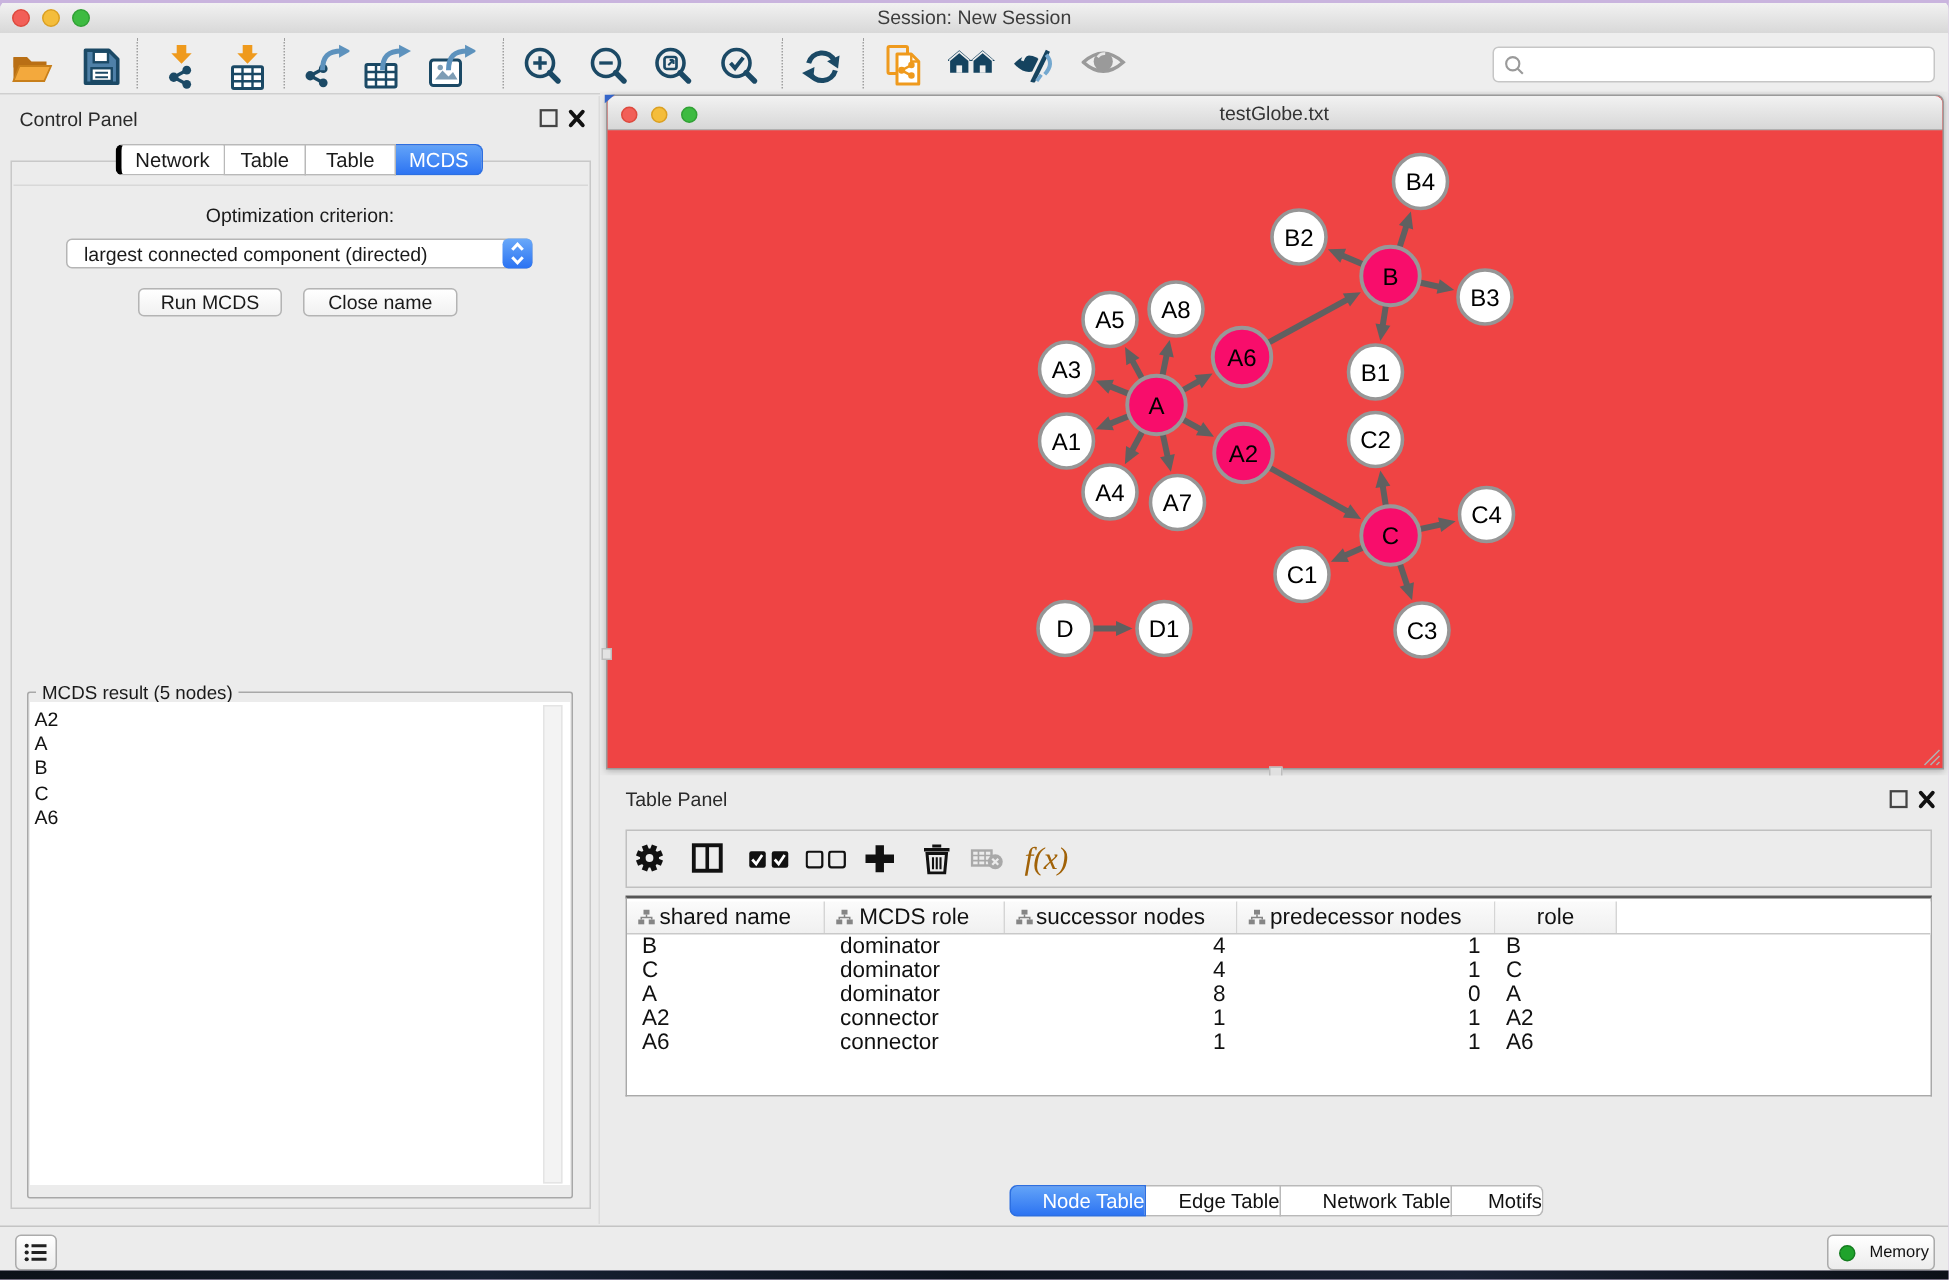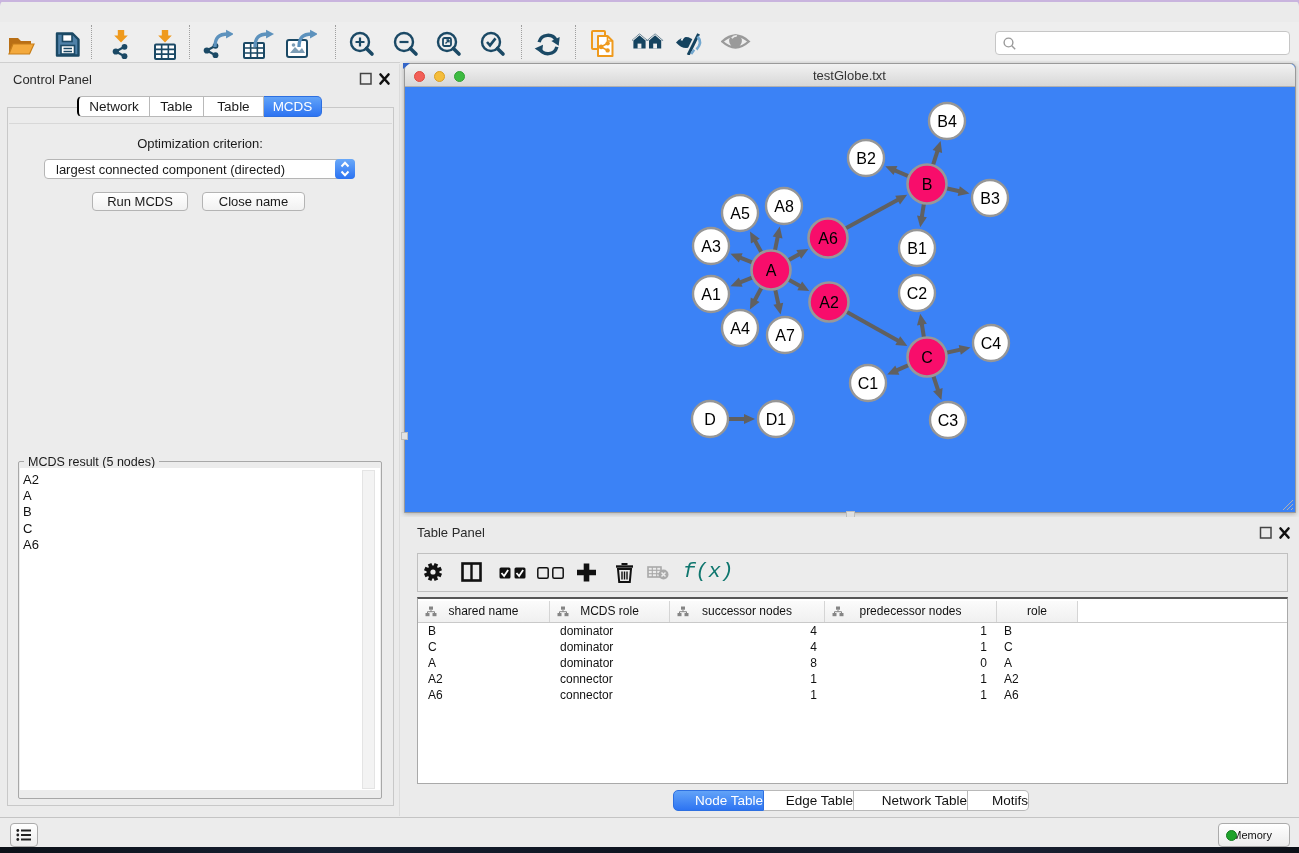--- a/index.html
+++ b/index.html
@@ -7,57 +7,63 @@
 #titlebar{position:absolute;left:0;top:0;width:1299px;height:23px;background:linear-gradient(#f4f4f4,#d8d8d8);border-bottom:1px solid #ababab;border-radius:6px 6px 0 0}
 #titlebar .tl{position:absolute;top:5.5px;width:12px;height:12px;border-radius:50%}
 #title-text{position:absolute;top:3.5px;left:0;width:100%;text-align:center;font-size:13px;color:#3c3c3c}
 #toolbar{position:absolute;left:0;top:22px;width:1299px;height:41px;background:#eeeeee;border-bottom:1px solid #cfcfcf}
 .tdiv{position:absolute;top:3px;height:34px;border-left:1px dotted #9f9f9f}
 #searchbox{position:absolute;left:995px;top:9px;width:295px;height:24px;background:#fff;border:1px solid #c6c6c6;border-radius:4px}
 
 #cp-title{position:absolute;left:13px;top:72px;font-size:13px;color:#2a2a2a}
 #cp-tabs{position:absolute;left:77px;top:96px;height:21px;display:flex;font-size:13.5px;z-index:5}
 .ctab{height:21px;line-height:20px;text-align:center;background:#fff;border:1px solid #b9b9b9;border-left:none;color:#1a1a1a}
-.ctab:first-child{border-left:2px solid #000000;border-radius:5px 0 0 5px}
+.ctab:first-child{border-left:4px solid #000000;border-radius:5px 0 0 5px}
 .ctab.sel{background:linear-gradient(#62a3f8,#2d74f2);color:#fff;border-color:#2d6fe0;border-radius:0 5px 5px 0}
 #cp-pane{position:absolute;left:7px;top:107px;width:387px;height:699px;background:#ececec;border:1px solid #c8c8c8}
 #opt-label{position:absolute;left:0;top:136px;width:400px;text-align:center;font-size:13px;color:#1a1a1a}
 #dropdown{position:absolute;left:44px;top:159px;width:311px;height:20px;background:#fff;border:1px solid #b5b5b5;border-radius:4px}
 #dropdown .txt{position:absolute;left:11px;top:2px;font-size:13px;color:#1a1a1a}
 #dropdown .step{position:absolute;right:-1px;top:-1px;width:20px;height:20px;border-radius:4px;background:linear-gradient(#6aa9f9,#2a72f2)}
 .btn{position:absolute;height:19px;background:linear-gradient(#ffffff,#f1f1f1);border:1px solid #b4b4b4;border-radius:4px;font-size:13px;color:#1a1a1a;text-align:center;line-height:17px}
 #mcds-box{position:absolute;left:18px;top:461px;width:364px;height:338px;border:1px solid #a8a8a8;border-radius:2px}
 #mcds-label{position:absolute;left:24px;top:455px;background:#ececec;padding:0 4px;font-size:12.5px;color:#1a1a1a}
 #mcds-list{position:absolute;left:20px;top:468px;width:360px;height:322px;background:#fff;font-size:13px;color:#111;padding-top:4px}
 #mcds-list div{padding-left:3px;height:16.2px;line-height:16.2px}
 
 #net-area{position:absolute;left:400px;top:61px;width:899px;height:456px;background:#e9e9e9}
-#net-win{position:absolute;left:3.5px;top:2px;width:892px;height:450px;background:#3b82f6;border:1px solid #9a9a9a;border-radius:5px 5px 0 0;box-shadow:0 1px 4px rgba(0,0,0,.25)}
+#net-win{position:absolute;left:3.5px;top:2px;width:892px;height:450px;background:#ef4444;border:1px solid #9a9a9a;border-radius:5px 5px 0 0;box-shadow:0 1px 4px rgba(0,0,0,.25)}
 #net-tb{position:absolute;left:0;top:0;width:100%;height:23px;background:linear-gradient(#f2f2f2,#d7d7d7);border-bottom:1px solid #b0b0b0;border-radius:5px 5px 0 0}
 #net-tb .tl{position:absolute;top:6.5px;width:11px;height:11px;border-radius:50%}
 #net-title{position:absolute;top:4px;width:100%;text-align:center;font-size:13px;color:#333}
 
 #tbl-panel{position:absolute;left:400px;top:517px;width:899px;height:300px;background:#ebebeb}
 #tbl-title{position:absolute;left:17px;top:8px;font-size:13px;color:#2a2a2a}
 #tbl-toolbar{position:absolute;left:17px;top:36px;width:871px;height:39px;background:#ececec;border:1px solid #c0c0c0}
-#tbl-table{position:absolute;left:17px;top:80px;width:871px;height:187px;background:#fff;border:1px solid #a9a9a9;border-top:2px solid #565656;font-size:12px}
+#tbl-table{position:absolute;left:17px;top:80px;width:871px;height:134px;background:#fff;border:1px solid #a9a9a9;border-top:2px solid #565656;font-size:15px}
 #tbl-head{position:absolute;left:0;top:0;width:100%;height:22px;background:#fff;border-bottom:1px solid #c9c9c9}
 .hcell{position:absolute;top:0;height:21px;border-right:1px solid #d5d5d5;text-align:center;line-height:21px;color:#111;background:linear-gradient(#fbfbfb,#f0f0f0)}
 .rowline{position:absolute;height:16px;line-height:16px;color:#111}
 #seg-tabs{position:absolute;left:273px;top:273px;height:21px;display:flex;font-size:13.5px}
 .stab{height:21px;line-height:20px;text-align:right;background:#fff;border:1px solid #b9b9b9;border-left:none;color:#111}
 .stab.sel{background:linear-gradient(#62a3f8,#2d74f2);color:#fff;border-color:#2d6fe0;border-radius:5px 0 0 5px;border-left:1px solid #2d6fe0}
 .stab:last-child{border-radius:0 5px 5px 0}
 
 #statusbar{position:absolute;left:0;top:817px;width:1299px;height:30px;background:#ececec;border-top:1px solid #c4c4c4}
 .sbtn{position:absolute;top:5px;height:24px;background:linear-gradient(#fff,#ececec);border:1px solid #ababab;border-radius:4px}
 #bottom-strip{position:absolute;left:0;top:847px;width:1299px;height:6px;background:linear-gradient(90deg,#0c1118,#162032 25%,#0e141f 50%,#1a2235 75%,#0c1017)}
 </style></head>
 <body>
 <div id="app">
+  <div id="titlebar">
+    <div class="tl" style="left:8px;background:#f25f58;border:1px solid #dd4a3e"></div>
+    <div class="tl" style="left:28px;background:#f4bd3b;border:1px solid #dba022"></div>
+    <div class="tl" style="left:48px;background:#3dbb41;border:1px solid #31a135"></div>
+    <div id="title-text">Session: New Session</div>
+  </div>
   <div id="toolbar">
     <svg class="abs" style="left:7px;top:10px" width="28" height="26" viewBox="0 0 28 26">
         <path d="M2,6 h9 l3,3 h10 v4 h-22 z" fill="#b96f15"></path>
         <path d="M2,6 v16 h3.5 l4.5,-9 h-4 z" fill="#b96f15"></path>
         <path d="M6,12 h21 l-4.5,10 h-20.5 z" fill="#f3a93d" stroke="#c87f1a" stroke-width="1.2"></path>
       </svg>
     <svg class="abs" style="left:54px;top:9px" width="27" height="27" viewBox="0 0 27 27">
         <path d="M3,2.5 h15.5 l6,6 v16 h-21.5 z" fill="#4f81a8" stroke="#1b4965" stroke-width="2.4" stroke-linejoin="round"></path>
         <rect x="8.5" y="3.5" width="9.5" height="7" fill="#fff" stroke="#1b4965" stroke-width="1.6"></rect>
         <rect x="7" y="14.5" width="13.5" height="8.5" fill="#fff" stroke="#1b4965" stroke-width="1.6"></rect>
@@ -374,21 +380,21 @@
       </svg>
       <svg class="abs" style="left:247px;top:48px" width="23" height="16" viewBox="0 0 23 16">
         <rect x="1" y="2" width="13" height="10" fill="none" stroke="#a9a9a9" stroke-width="1.6"></rect>
         <line x1="1" y1="5.3" x2="14" y2="5.3" stroke="#a9a9a9" stroke-width="1.1"></line>
         <line x1="5.3" y1="2" x2="5.3" y2="12" stroke="#a9a9a9" stroke-width="1.1"></line>
         <line x1="1" y1="8.7" x2="14" y2="8.7" stroke="#a9a9a9" stroke-width="1.1"></line>
         <line x1="9.7" y1="2" x2="9.7" y2="12" stroke="#a9a9a9" stroke-width="1.1"></line>
         <circle cx="16.5" cy="9.5" r="5" fill="#a9a9a9"></circle>
         <path d="M14.5,7.5 l4,4 M18.5,7.5 l-4,4" stroke="#ececec" stroke-width="1.5"></path>
       </svg>
-      <div class="abs" style="left:283px;top:43px;font-family:Liberation Mono, monospace;font-style:italic;font-size:21px;color:#0f766e">f(x)</div>
+      <div class="abs" style="left:283px;top:43px;font-family:Liberation Serif, serif;font-style:italic;font-size:21px;color:#a16207">f(x)</div>
     <div id="tbl-table">
       <div id="tbl-head" style="top:2px">
         <div class="hcell" style="left:0px;width:132px"><svg width="12" height="11" viewBox="0 0 12 11" style="position:absolute;left:7px;top:5px">
               <rect x="4" y="0.5" width="4" height="3.2" fill="#858585"></rect>
               <rect x="0.5" y="7" width="4" height="3.2" fill="#858585"></rect>
               <rect x="7.5" y="7" width="4" height="3.2" fill="#858585"></rect>
               <path d="M6,3.7 v2 M2.5,7 v-1.3 h7 V7" fill="none" stroke="#858585" stroke-width="1"></path>
             </svg>shared name</div>
         <div class="hcell" style="left:132px;width:120px"><svg width="12" height="11" viewBox="0 0 12 11" style="position:absolute;left:7px;top:5px">
               <rect x="4" y="0.5" width="4" height="3.2" fill="#858585"></rect>
@@ -448,17 +454,17 @@
     <div class="sbtn" style="left:10px;width:28px">
         <svg width="16" height="14" style="position:absolute;left:5px;top:4px" viewBox="0 0 16 14">
           <circle cx="1.8" cy="2.5" r="1.4" fill="#222"></circle>
           <circle cx="1.8" cy="7" r="1.4" fill="#222"></circle>
           <circle cx="1.8" cy="11.5" r="1.4" fill="#222"></circle>
           <line x1="5" y1="2.5" x2="15" y2="2.5" stroke="#222" stroke-width="2"></line>
           <line x1="5" y1="7" x2="15" y2="7" stroke="#222" stroke-width="2"></line>
           <line x1="5" y1="11.5" x2="15" y2="11.5" stroke="#222" stroke-width="2"></line>
         </svg>
       </div>
-    <div class="sbtn" style="left:1218px;width:72px;font-size:11px;color:#111;text-align:right;padding-right:17px;line-height:22px">Memory<div style="position:absolute;left:7px;top:6px;width:11px;height:11px;border-radius:50%;background:#1fa32c;border:1px solid #157d20"></div></div>
+    <div class="sbtn" style="left:1218px;width:72px;font-size:11px;color:#111;text-align:right;padding-right:3px;line-height:22px">Memory<div style="position:absolute;left:7px;top:6px;width:11px;height:11px;border-radius:50%;background:#1fa32c;border:1px solid #157d20"></div></div>
   </div>
 </div>
 <div id="bottom-strip"></div>
 <div class="abs" style="left:0;top:0;width:1299px;height:1.5px;background:#c9b4de;z-index:60"></div>
 
 </body></html>

